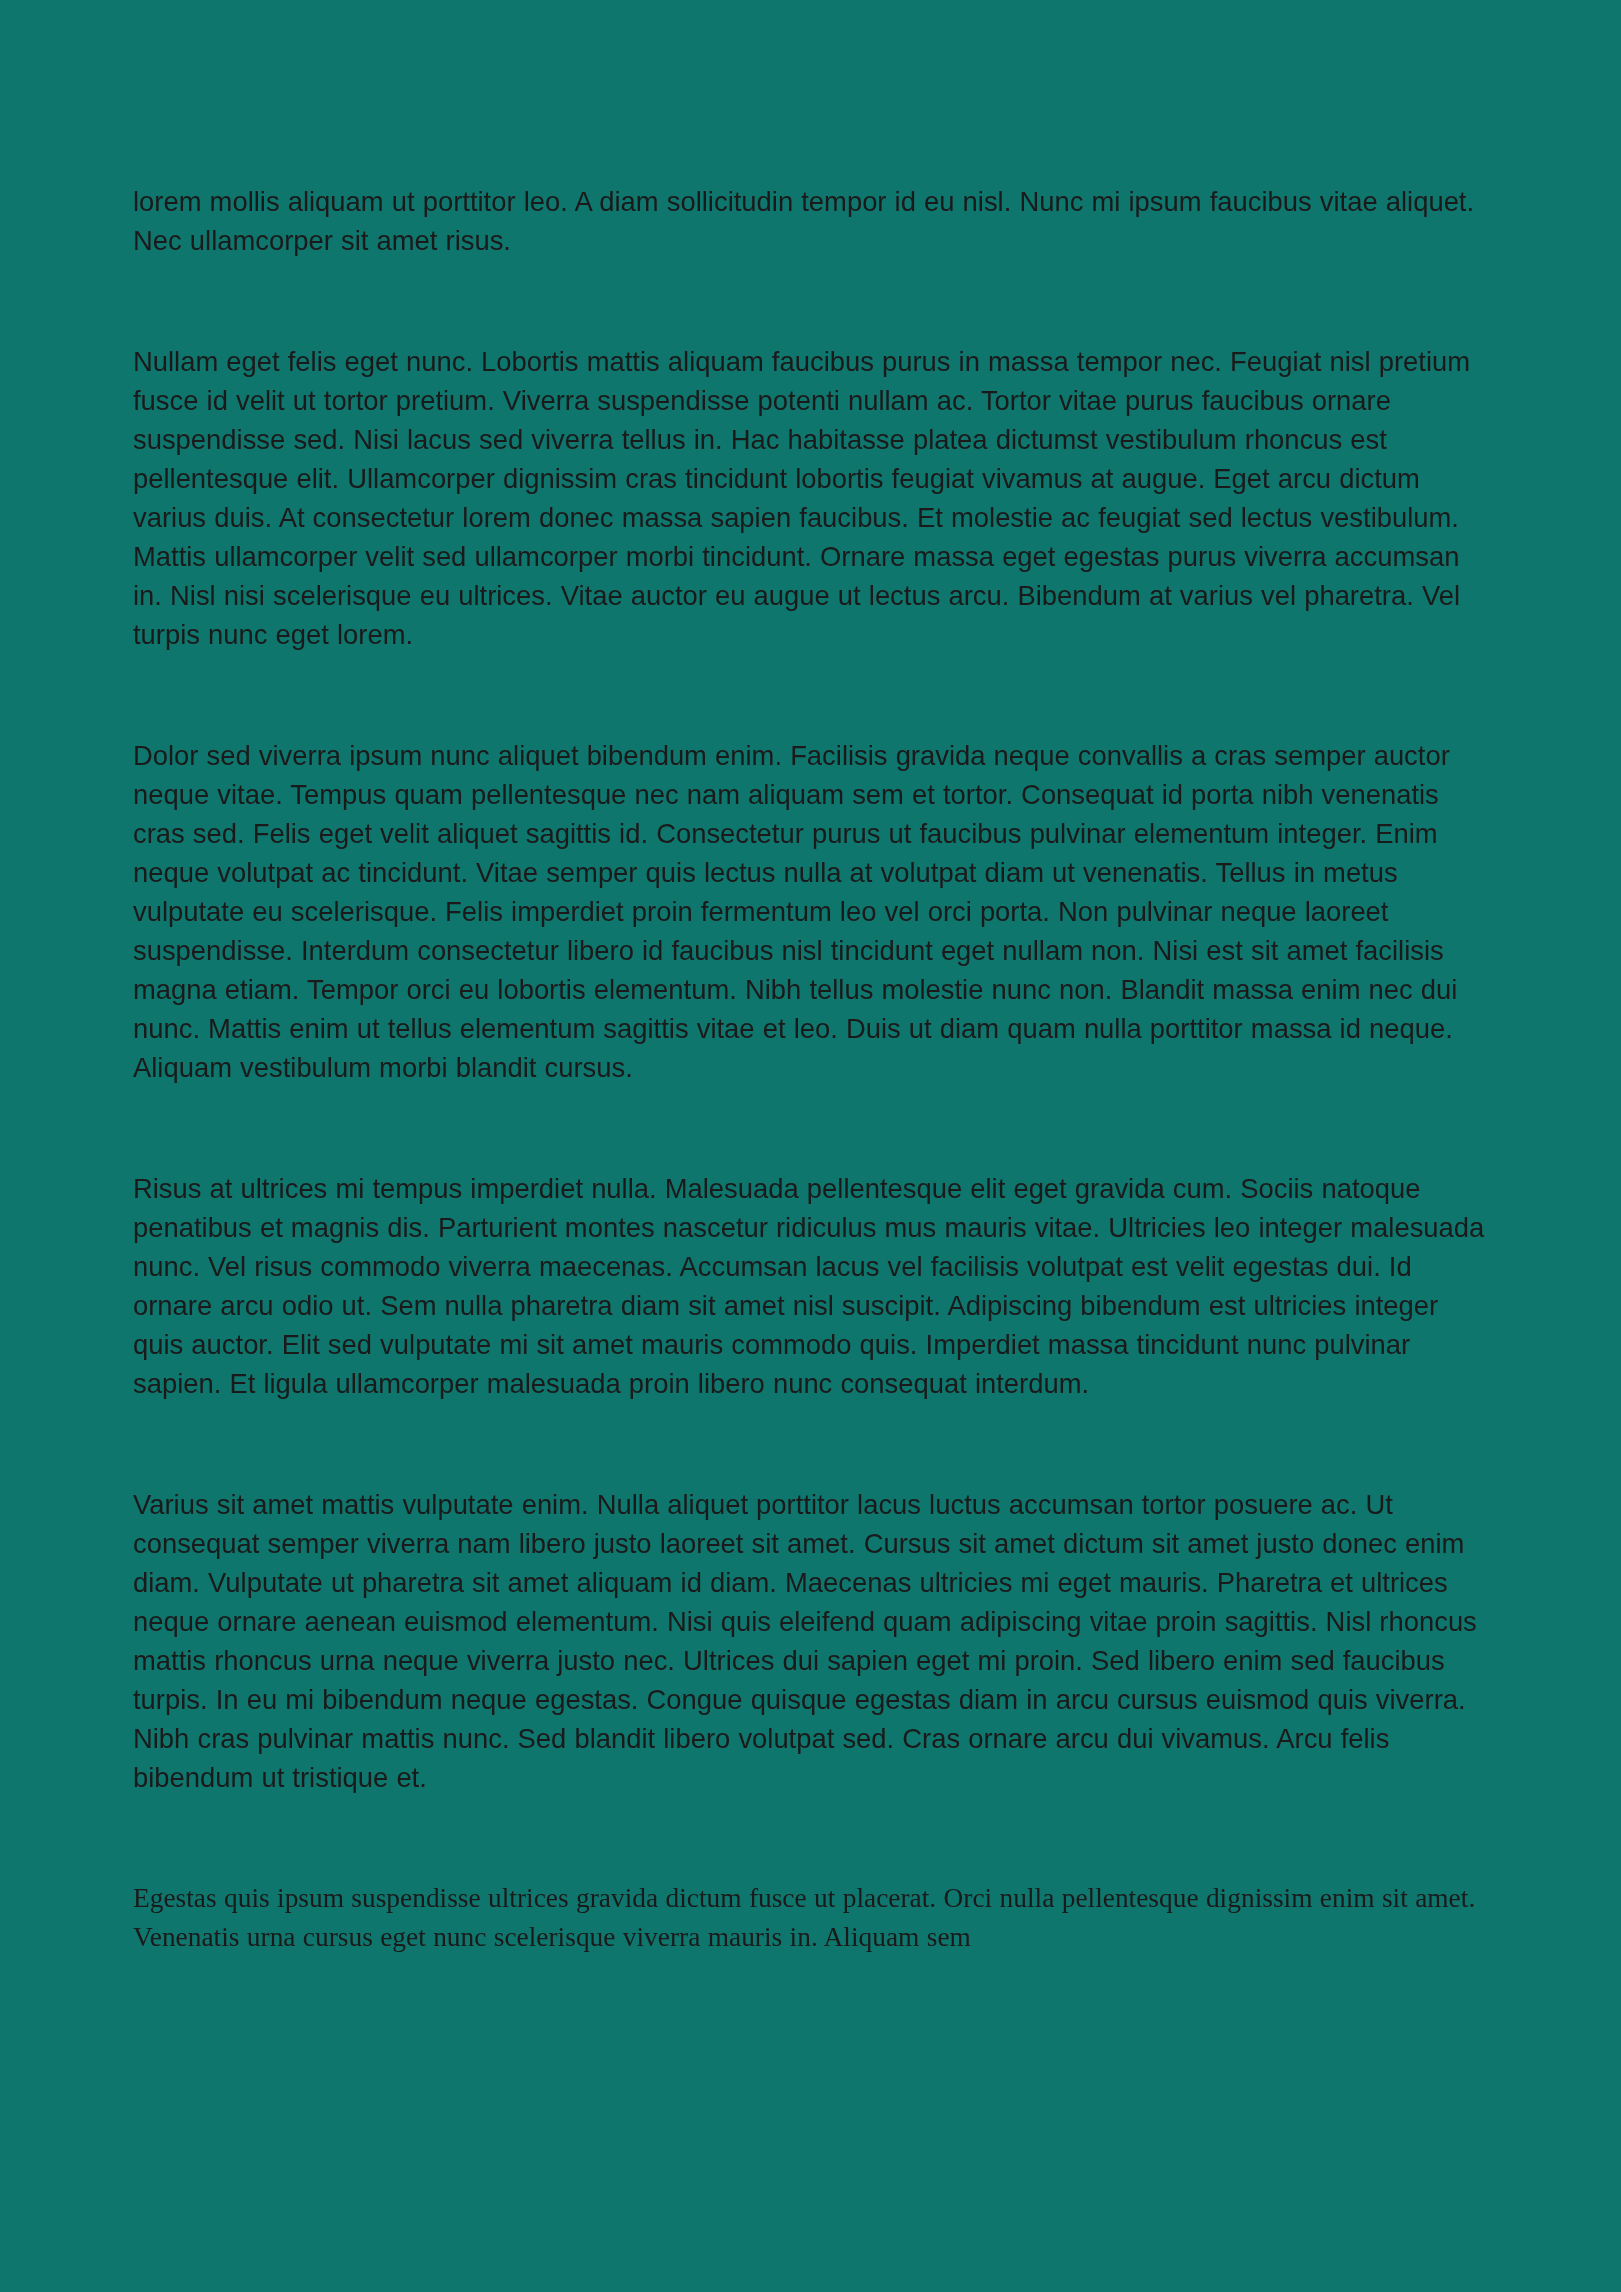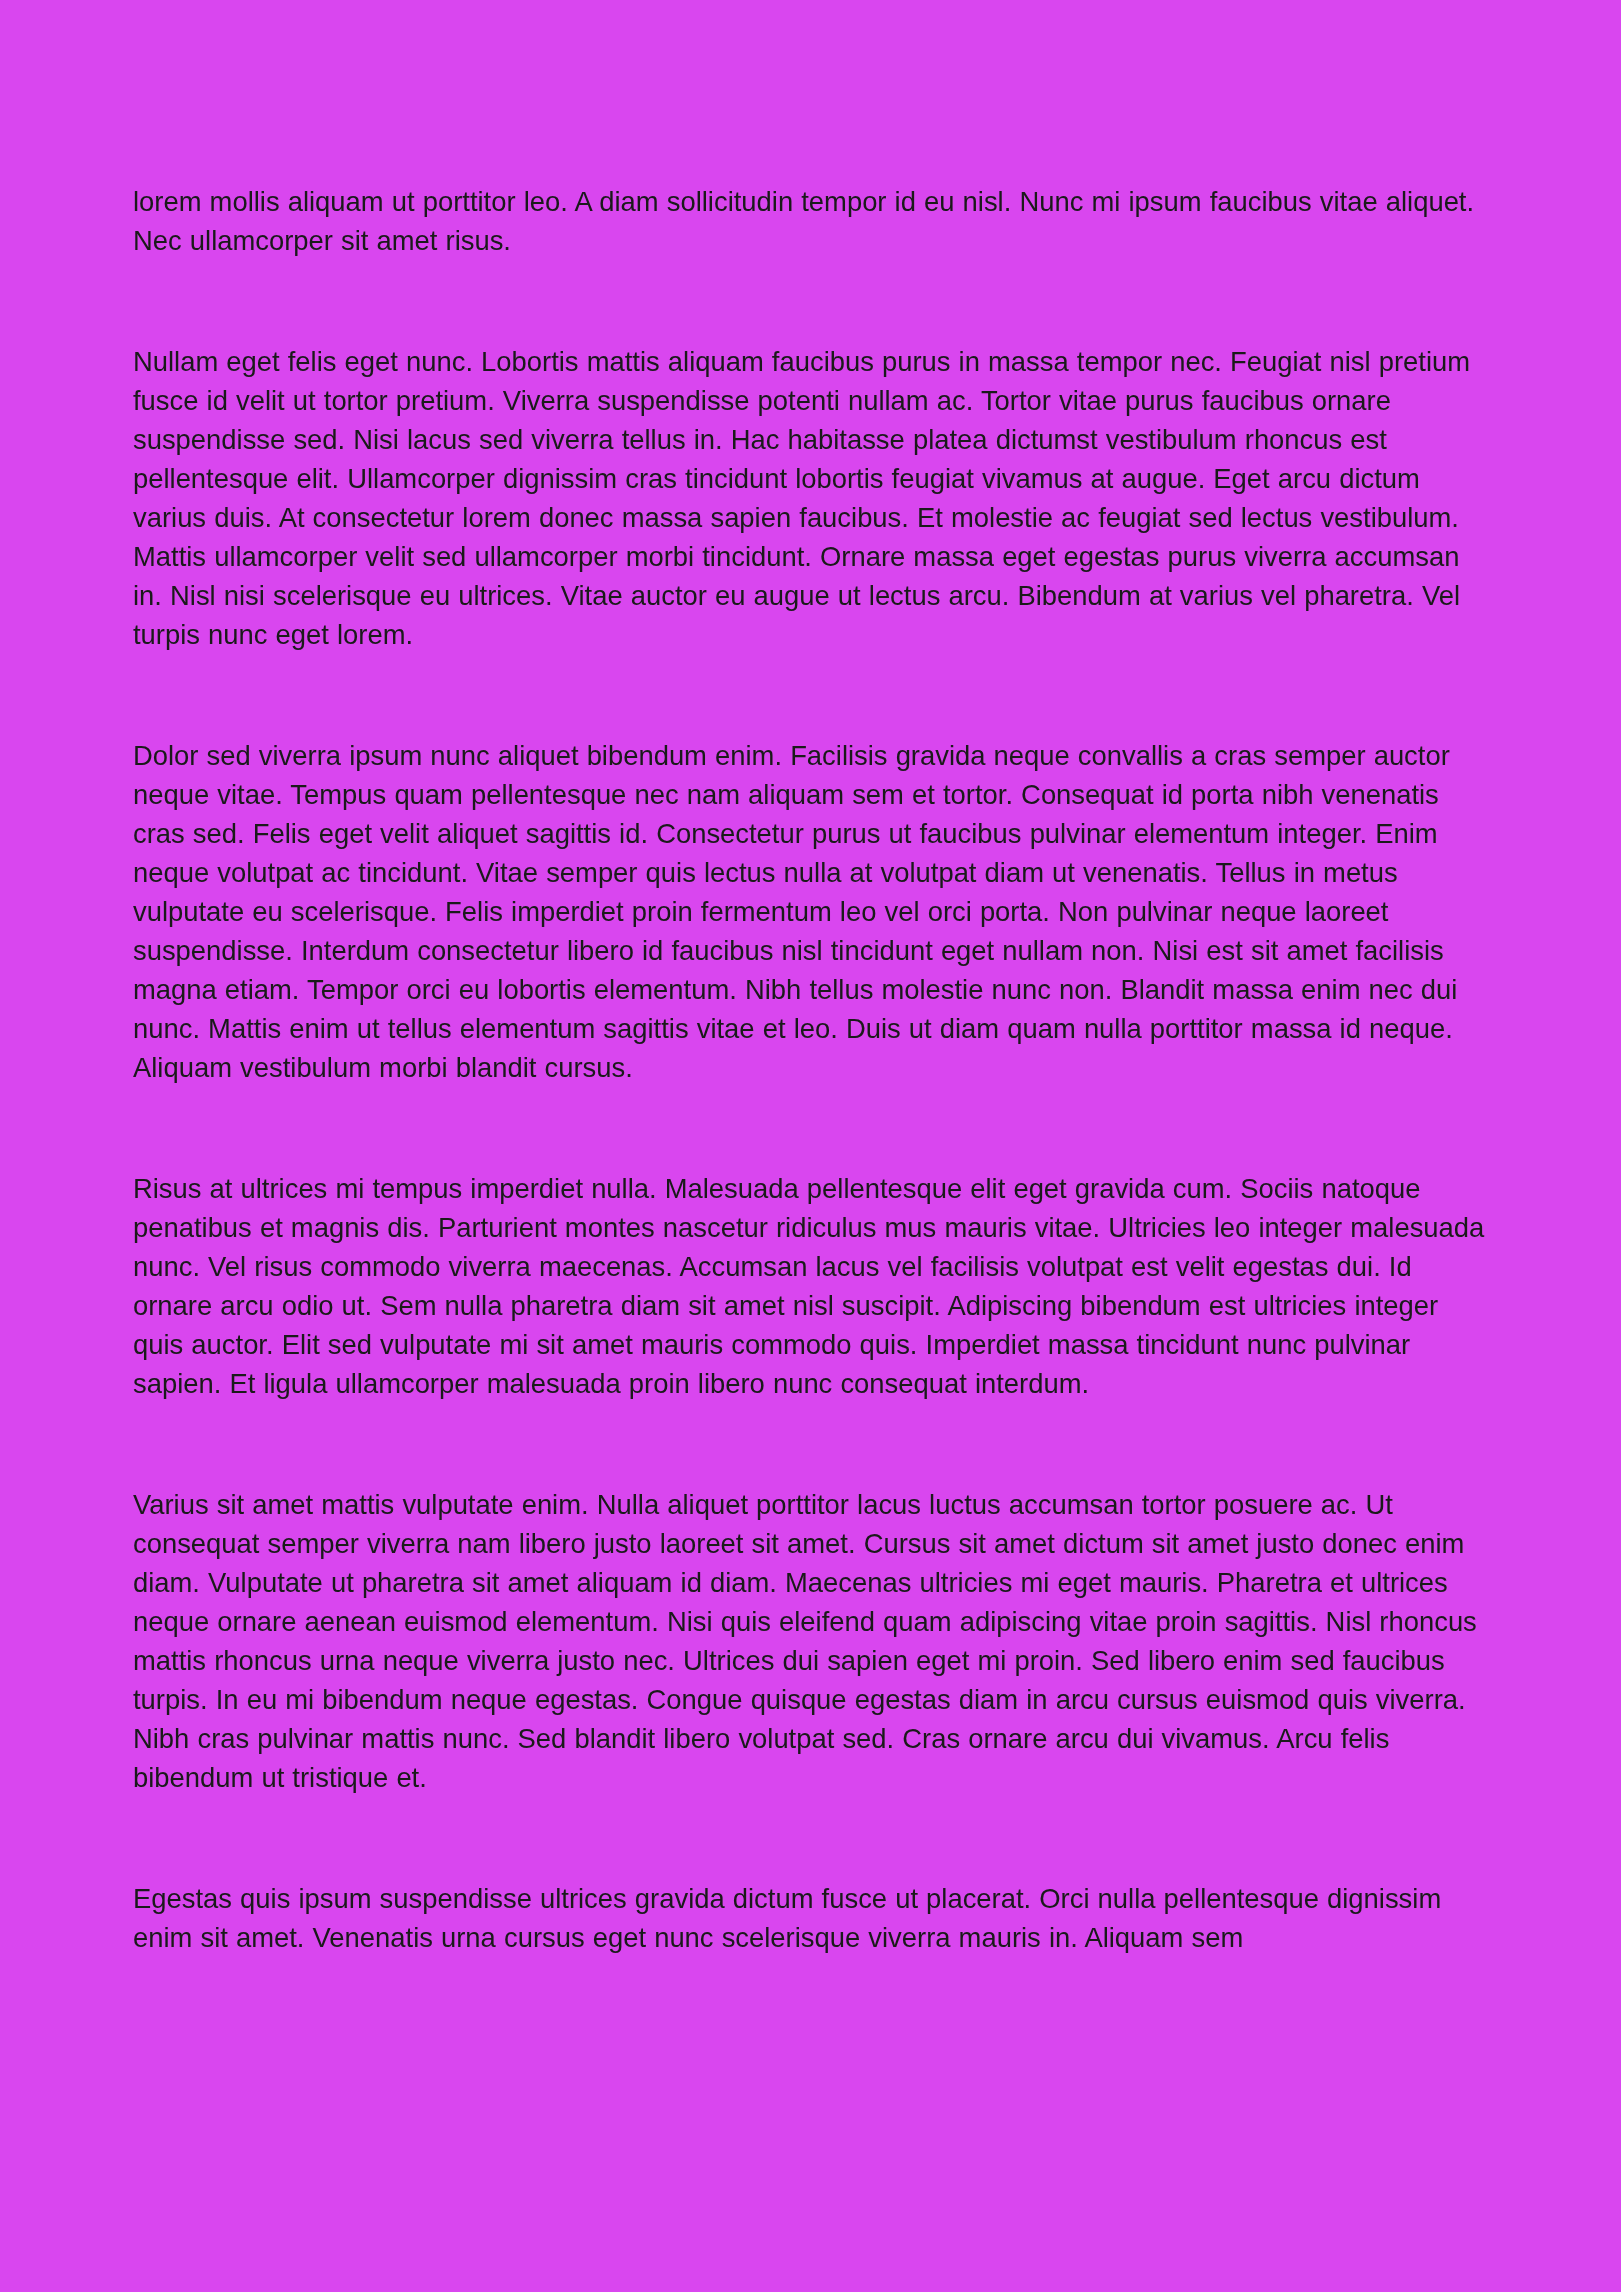--- a/index.html
+++ b/index.html
@@ -4,37 +4,38 @@
 <style>
   html, body {
     margin: 0;
     padding: 0;
     background: #ffffff;
   }
   .page {
     position: relative;
     width: 1621px;
     height: 2293px;
-    background: #d946ef;
+    background: #0f766e;
     box-sizing: border-box;
     padding: 182px 127px 0 133px;
     overflow: hidden;
   }
   .doc-body p {
     margin: 0 0 82px 0;
     max-width: 1362px;
     font-family: "Liberation Sans", sans-serif;
     font-size: 27.4px;
     line-height: 39px;
     color: #1a1a1a;
     text-align: left;
     word-spacing: 0.5px;
   }
   .doc-body p:last-child {
     margin-bottom: 9px;
+    font-family: Liberation Serif, serif;
   }
 </style>
 </head>
 <body>
 
 <div class="page">
   <div class="doc-body">
     <p>lorem mollis aliquam ut porttitor leo. A diam sollicitudin tempor id eu nisl. Nunc mi ipsum faucibus vitae aliquet. Nec ullamcorper sit amet risus.</p>
     <p>Nullam eget felis eget nunc. Lobortis mattis aliquam faucibus purus in massa tempor nec. Feugiat nisl pretium fusce id velit ut tortor pretium. Viverra suspendisse potenti nullam ac. Tortor vitae purus faucibus ornare suspendisse sed. Nisi lacus sed viverra tellus in. Hac habitasse platea dictumst vestibulum rhoncus est pellentesque elit. Ullamcorper dignissim cras tincidunt lobortis feugiat vivamus at augue. Eget arcu dictum varius duis. At consectetur lorem donec massa sapien faucibus. Et molestie ac feugiat sed lectus vestibulum. Mattis ullamcorper velit sed ullamcorper morbi tincidunt. Ornare massa eget egestas purus viverra accumsan in. Nisl nisi scelerisque eu ultrices. Vitae auctor eu augue ut lectus arcu. Bibendum at varius vel pharetra. Vel turpis nunc eget lorem.</p>
     <p>Dolor sed viverra ipsum nunc aliquet bibendum enim. Facilisis gravida neque convallis a cras semper auctor neque vitae. Tempus quam pellentesque nec nam aliquam sem et tortor. Consequat id porta nibh venenatis cras sed. Felis eget velit aliquet sagittis id. Consectetur purus ut faucibus pulvinar elementum integer. Enim neque volutpat ac tincidunt. Vitae semper quis lectus nulla at volutpat diam ut venenatis. Tellus in metus vulputate eu scelerisque. Felis imperdiet proin fermentum leo vel orci porta. Non pulvinar neque laoreet suspendisse. Interdum consectetur libero id faucibus nisl tincidunt eget nullam non. Nisi est sit amet facilisis magna etiam. Tempor orci eu lobortis elementum. Nibh tellus molestie nunc non. Blandit massa enim nec dui nunc. Mattis enim ut tellus elementum sagittis vitae et leo. Duis ut diam quam nulla porttitor massa id neque. Aliquam vestibulum morbi blandit cursus.</p>

